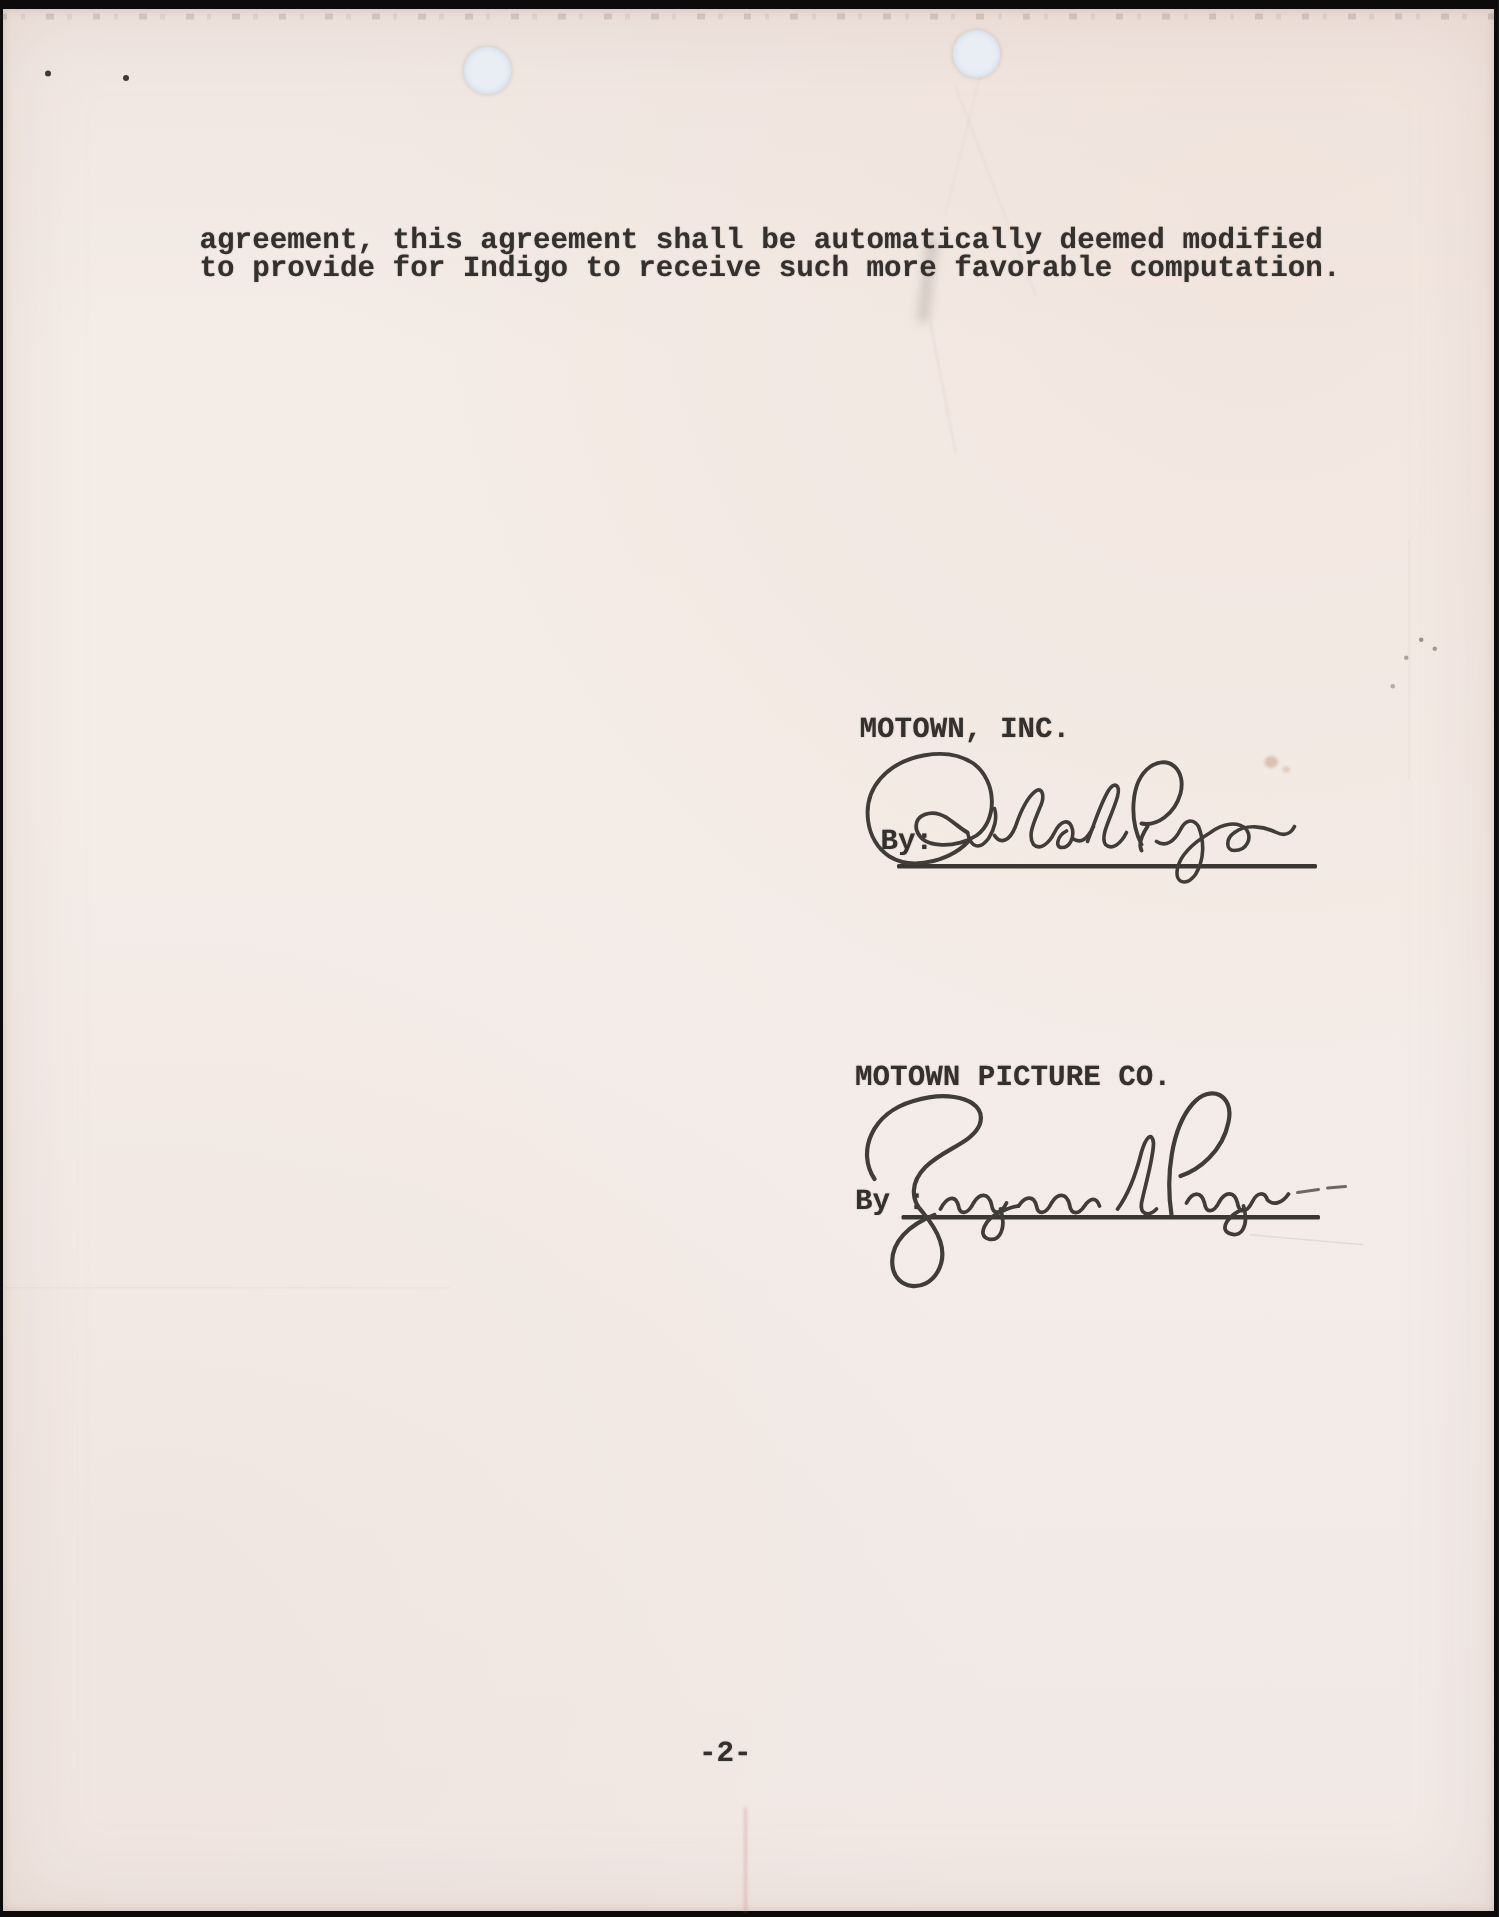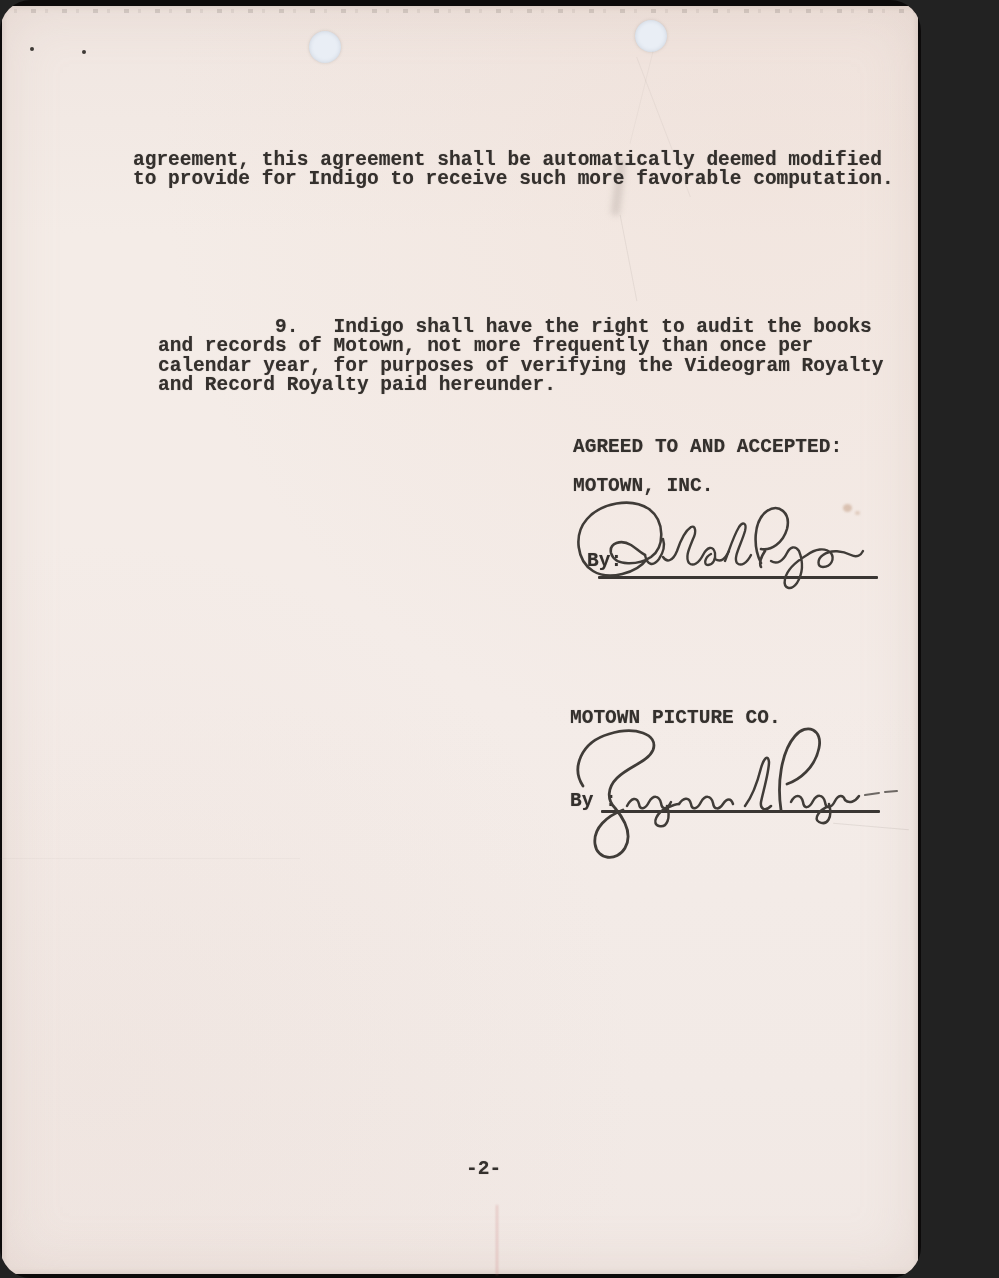--- a/index.html
+++ b/index.html
@@ -1,22 +1,21 @@
 <!DOCTYPE html>
 <html><head>
 <meta charset="utf-8">
 <style>
   html,body{margin:0;padding:0;background:#222;}
   .scan{
     position:relative;
-    width:921px;height:1278px;
+    width:999px;height:1278px;
     background:#0c0a0a;
     overflow:hidden;
     font-family:"Liberation Mono","DejaVu Sans Mono",monospace;
-    border-radius:31px;
   }
   .paper{
     position:absolute;
     left:2px;top:6px;right:3px;bottom:4px;
     background:
       radial-gradient(circle at 84% 12%, rgba(236,214,204,0.30), rgba(236,214,204,0) 45%),
       radial-gradient(circle at 10% 85%, rgba(228,208,200,0.18), rgba(228,208,200,0) 40%),
       linear-gradient(180deg,#f0e6e1 0%,#f4ece7 18%,#f4ece8 55%,#f2eae6 85%,#f1e8e4 100%);
     box-shadow: inset 0 0 55px rgba(196,172,160,0.28), inset 0 0 6px rgba(120,100,90,0.25);
   }
@@ -73,26 +72,21 @@
   <div class="mark crease" style="left:628px;top:214px;width:1px;height:88px;opacity:0.30;transform:rotate(-11deg);filter:blur(0.6px);"></div>
   <div class="mark crease" style="left:663px;top:52px;width:1px;height:150px;opacity:0.22;transform:rotate(-21deg);filter:blur(0.6px);"></div>
   <div class="mark crease" style="left:641px;top:50px;width:1px;height:95px;opacity:0.16;transform:rotate(14deg);filter:blur(0.6px);"></div>
   <div class="mark crease" style="left:0px;top:858px;width:300px;height:1px;opacity:0.14;filter:blur(0.5px);"></div>
   <div class="mark crease" style="left:939px;top:360px;width:1px;height:160px;opacity:0.12;filter:blur(0.5px);"></div>
   <div class="mark crease" style="left:833px;top:826px;width:76px;height:1px;opacity:0.35;transform:rotate(5deg);"></div>
   <div class="mark" style="left:496px;top:1205px;width:2px;height:70px;background:rgba(203,118,118,0.30);filter:blur(1px);"></div>
 
   <div class="tw" style="left:133px;top:151px;">agreement, this agreement shall be automatically deemed modified
 to provide for Indigo to receive such more favorable computation.</div>
-  <div class="tw" style="left:158px;top:318px;">          9.   Indigo shall have the right to audit the books
-and records of Motown, not more frequently than once per
-calendar year, for purposes of verifying the Videogram Royalty
-and Record Royalty paid hereunder.</div>
 
-  <div class="tw" style="left:573px;top:438px;">AGREED TO AND ACCEPTED:</div>
   <div class="tw" style="left:573px;top:477px;">MOTOWN, INC.</div>
   <div class="tw" style="left:570px;top:552px;margin-left:17px;">By:</div>
   <div class="sigline" style="left:598px;top:576px;width:280px;height:2.5px;"></div>
 
   <svg class="sig-svg" style="left:575px;top:497px;" width="380" height="110" viewBox="0 0 380 110" role="img" aria-label="Richard Pryor">
     <path stroke-width="2.6" d="M72,62 C62,76 34,84 18,74 C2,64 -2,38 12,22 C26,6 56,0 74,12 C90,24 90,50 76,60 C64,68 40,70 36,56 C34,46 46,42 56,48 C62,52 66,56 70,58"></path>
     <path stroke-width="2.4" d="M70,58 C72,68 78,70 84,62 C88,56 90,48 88,42 M88,60 C92,66 98,64 102,54 C106,42 110,34 116,30 C120,28 122,34 118,42 C114,52 110,60 114,66 C118,70 124,66 128,58 C132,50 138,48 140,56 C141,62 138,68 133,68 C128,68 130,60 136,57 M140,62 C146,66 150,62 154,54"></path>
     <path stroke-width="2.4" d="M150,64 C154,54 158,40 164,30 C168,24 172,26 170,34 C166,48 158,60 162,66 C166,70 172,66 176,58"></path>
     <path stroke-width="2.6" d="M186,66 C178,50 178,24 192,14 C204,6 216,16 212,32 C208,46 196,54 186,52 M190,54 C186,60 184,66 186,70"></path>
     <path stroke-width="2.4" d="M196,64 C202,68 208,64 212,56 C215,50 220,48 224,54 C228,64 228,76 222,86 C216,94 208,92 210,82 C212,72 222,64 232,58 C240,52 250,50 256,56 C260,62 256,70 248,70 C242,70 242,62 248,58 C256,52 268,54 276,58 C282,61 286,58 288,54"></path>

